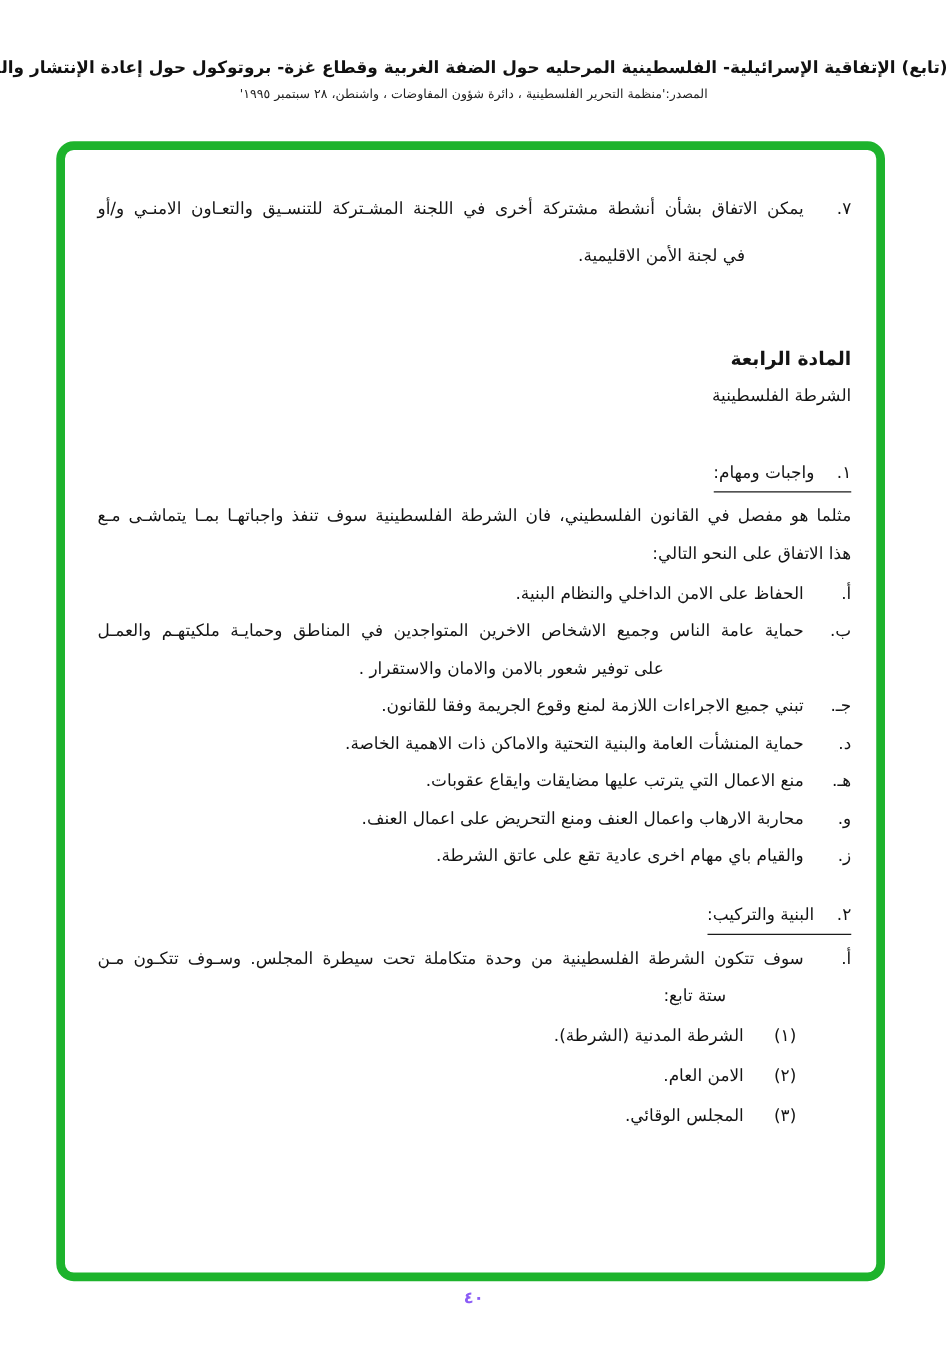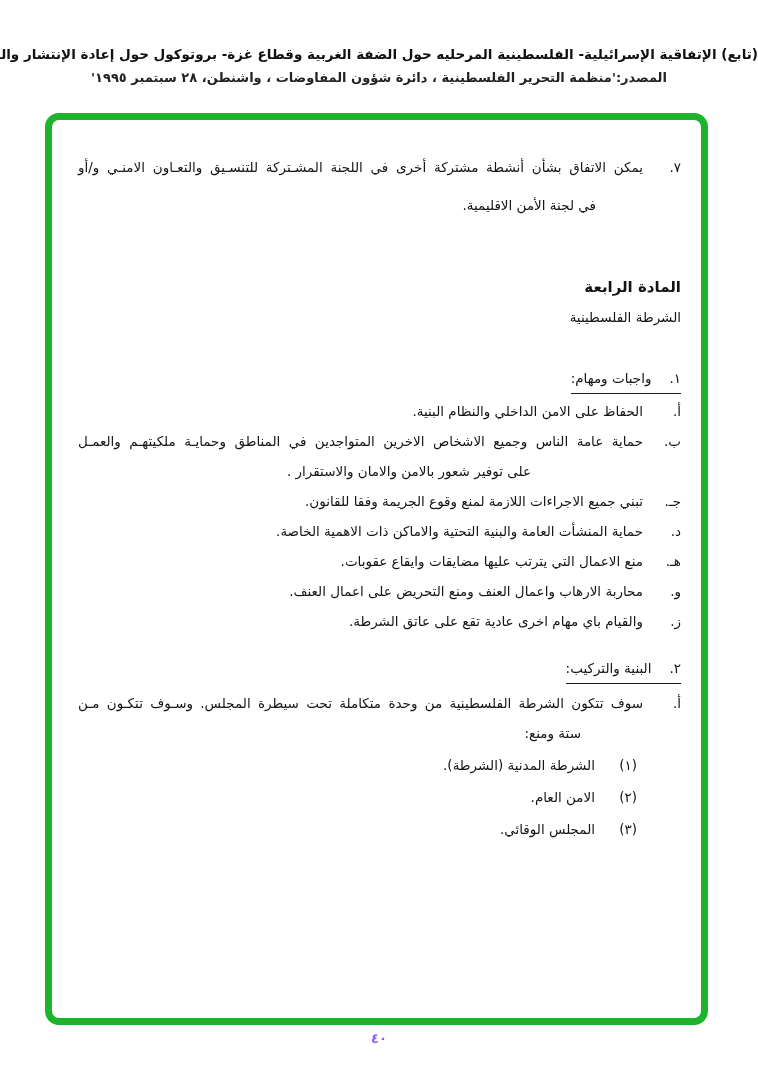--- a/index.html
+++ b/index.html
@@ -3,21 +3,21 @@
 <meta charset="utf-8">
 <style>
   html,body{margin:0;padding:0;}
   body{
     width:758px;height:1078px;position:relative;background:#ffffff;
     font-family:"DejaVu Sans", sans-serif;color:#161616;overflow:hidden;
   }
   
   .doc-header{position:absolute;top:46px;left:0;right:0;text-align:center;direction:rtl;}
   .doc-title{font-weight:bold;font-size:13.5px;white-space:nowrap;letter-spacing:0;color:#111;}
-  .doc-source{font-weight:bold;font-size:13px;margin-top:8px;color:#222;}
+  .doc-source{font-weight:normal;font-size:10px;margin-top:8px;color:#222;}
   
   .frame{
     position:absolute;left:45px;top:113px;width:663px;height:912px;
     box-sizing:border-box;border:7px solid #1db32c;border-radius:14px;background:#fff;
   }
   .content{
     direction:rtl;unicode-bidi:embed;text-align:right;
     padding:28px 20px 0 26px;font-size:13.5px;line-height:30px;color:#141414;
   }
   
@@ -73,20 +73,24 @@
       <div class="article-subtitle">الشرطة الفلسطينية</div>
     </div>
 
     <div class="sec-head">
       <span class="u">
         <span>١.</span>
         <span>واجبات ومهام:</span>
       </span>
     </div>
 
+    <div class="intro">
+      <div class="fill">مثلما هو مفصل في القانون الفلسطيني، فان الشرطة الفلسطينية سوف تنفذ واجباتهـا بمـا يتماشـى مـع</div>
+      <div>هذا الاتفاق على النحو التالي:</div>
+    </div>
 
     <div class="duties">
       <div class="row">
         <span class="m">أ.</span>
         <span class="t">الحفاظ على الامن الداخلي والنظام البنية.</span>
       </div>
       <div class="row">
         <span class="m">ب.</span>
         <span class="t fill">حماية عامة الناس وجميع الاشخاص الاخرين المتواجدين في المناطق وحمايـة ملكيتهـم والعمـل</span>
       </div>
@@ -117,21 +121,21 @@
       <span class="u">
         <span>٢.</span>
         <span>البنية والتركيب:</span>
       </span>
     </div>
 
     <div class="row" style="margin-top:4px;">
       <span class="m">أ.</span>
       <span class="t fill">سوف تتكون الشرطة الفلسطينية من وحدة متكاملة تحت سيطرة المجلس. وسـوف تتكـون مـن</span>
     </div>
-    <div class="ind-100">ستة ومنع:</div>
+    <div class="ind-100">ستة تابع:</div>
 
     <div class="branches">
       <div class="row">
         <span class="m">(١)</span>
         <span class="t">الشرطة المدنية (الشرطة).</span>
       </div>
       <div class="row">
         <span class="m">(٢)</span>
         <span class="t">الامن العام.</span>
       </div>

